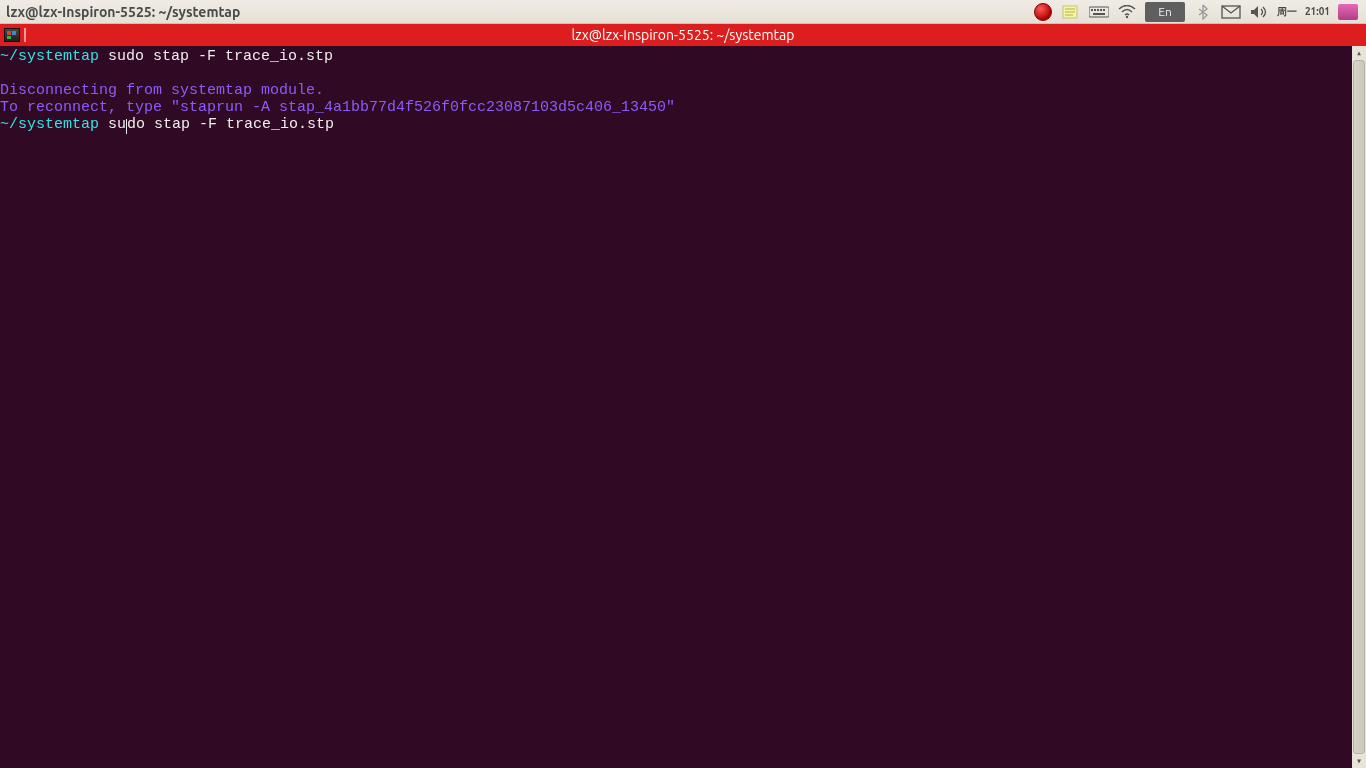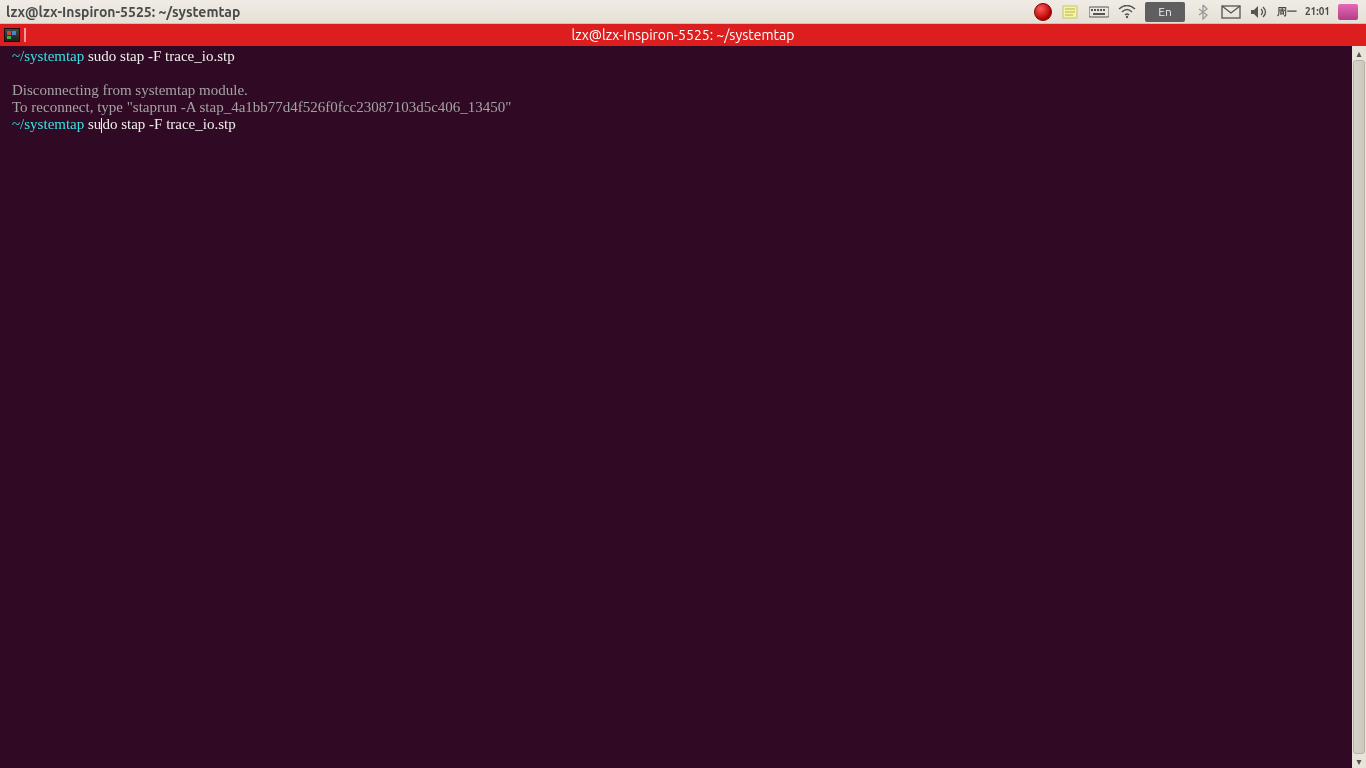--- a/index.html
+++ b/index.html
@@ -97,38 +97,38 @@
     }
     .titlebar-title {
       position: absolute;
       left: 50%;
       transform: translateX(-50%);
       font-weight: normal;
     }
     .terminal-body {
       background: #300a24;
       height: calc(768px - 24px - 22px);
-      font-family: Liberation Serif, serif;
+      font-family: Liberation Mono, monospace;
       font-size: 15px;
       line-height: 17px;
       color: #eeeeec;
-      padding: 2px 12px;
+      padding: 2px 0;
       position: relative;
     }
     .term-line {
       white-space: pre;
     }
     .prompt-path {
       color: #34e2e2;
     }
     .prompt-cmd {
       color: #eeeeec;
     }
     .term-output {
-      color: #a3a3a3;
+      color: #8b5cf6;
     }
     .scrollbar {
       position: absolute;
       right: 0;
       top: 0;
       width: 14px;
       height: 100%;
       background: #e8e4da;
     }
     .scrollbar-thumb {

